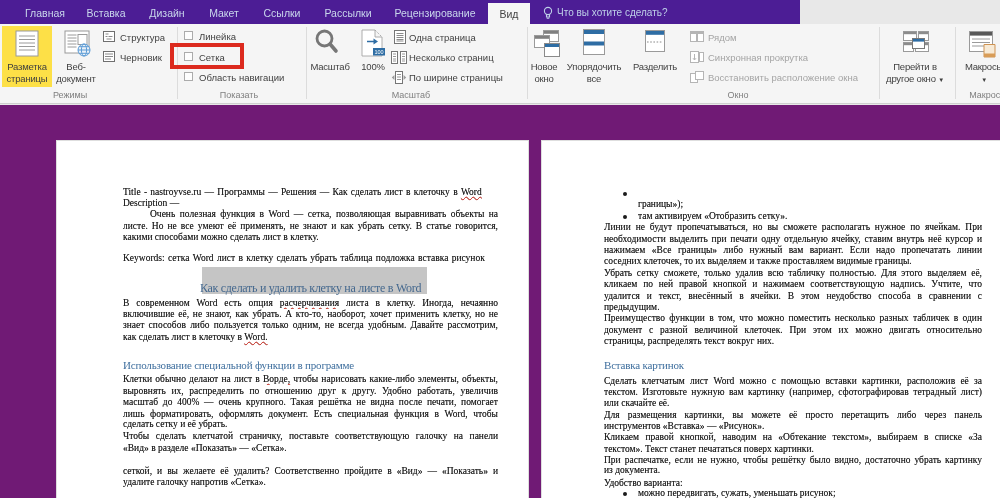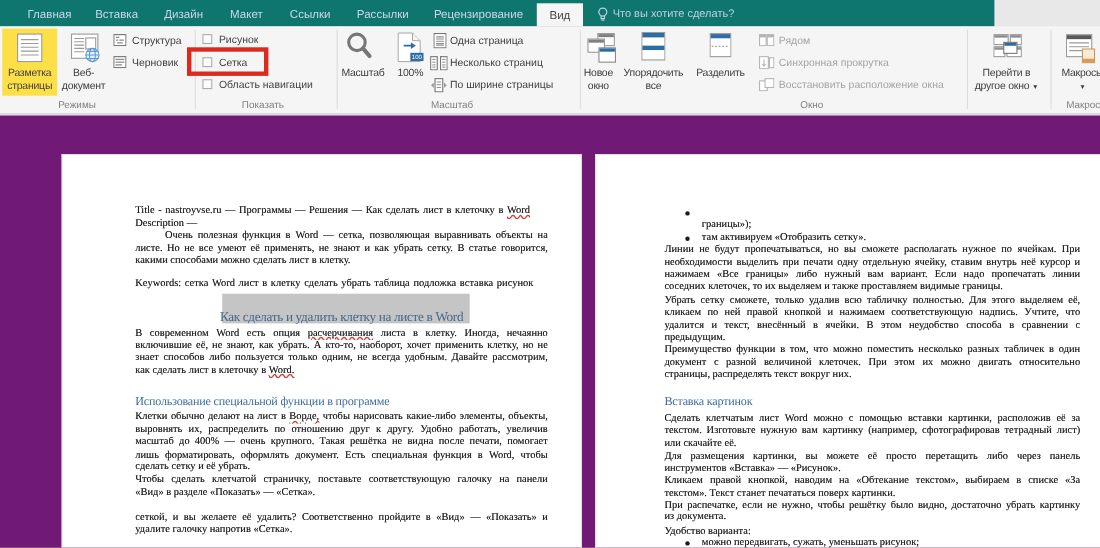--- a/index.html
+++ b/index.html
@@ -1,18 +1,18 @@
 <!DOCTYPE html>
 <html><head><meta charset="utf-8">
 <style>
 *{margin:0;padding:0;box-sizing:border-box}
 html,body{width:1000px;height:498px;overflow:hidden;background:#e8e8e8;font-family:"Liberation Sans",sans-serif}
 #app{position:relative;width:1000px;height:498px}
 
-#tabbar{position:absolute;left:0;top:0;width:904px;height:24px;background:#0f766e}
+#tabbar{position:absolute;left:0;top:0;width:800px;height:24px;background:#4c1d95}
 .tab{position:absolute;top:0;height:24px;line-height:26px;color:#c9d7ec;font-size:10.5px;transform:translateX(-50%);white-space:nowrap}
 #activetab{position:absolute;left:488px;top:3px;width:42px;height:21px;background:#f5f5f5;color:#444;font-size:10.5px;text-align:center;line-height:23px}
 #tellme{position:absolute;left:557px;top:0;height:24px;line-height:26px;color:#bed0e8;font-size:10px}
 
 #ribbon{position:absolute;left:0;top:24px;width:1000px;height:80px;background:#f5f5f5;border-bottom:1px solid #cfcfcf}
 .sep{position:absolute;top:3px;width:1px;height:72px;background:#dcdcdc}
 .glabel{position:absolute;top:66px;font-size:9px;color:#7f7f7f;transform:translateX(-50%);white-space:nowrap}
 .bigbtn{position:absolute;top:2px;height:61px;text-align:center}
 .bigtxt{position:absolute;top:34.5px;width:100%;font-size:9.5px;color:#3f3f3f;line-height:12px;white-space:nowrap;letter-spacing:-0.2px}
 .smtxt{position:absolute;font-size:9.5px;color:#3f3f3f;white-space:nowrap}
@@ -93,21 +93,21 @@
         <rect x="0.5" y="0.5" width="11" height="10" fill="#fff" stroke="#6f6f6f"></rect>
         <g stroke="#8a8a8a">
           <path d="M2 3h8M2 5.5h8M2 8h6"></path>
         </g>
       </svg>
  <div class="smtxt" style="left:120px;top:28px">Черновик</div>
  <div class="glabel" style="left:70px">Режимы</div>
  <div class="sep" style="left:177px"></div>
 
  <div class="cb" style="left:184px;top:7px"></div>
- <div class="smtxt" style="left:199px;top:7px">Рисунок</div>
+ <div class="smtxt" style="left:199px;top:7px">Линейка</div>
  <div class="cb" style="left:184px;top:28px"></div>
  <div class="smtxt" style="left:199px;top:28px">Сетка</div>
  <div class="cb" style="left:184px;top:48px"></div>
  <div class="smtxt" style="left:199px;top:48px">Область навигации</div>
  <div id="redbox"></div>
  <div class="glabel" style="left:239px">Показать</div>
  <div class="sep" style="left:306px"></div>
 
  <div class="bigbtn" style="left:304px;width:52px">
    <svg class="icon" style="left:8px;top:2px" width="32" height="32" viewBox="0 0 32 32">

